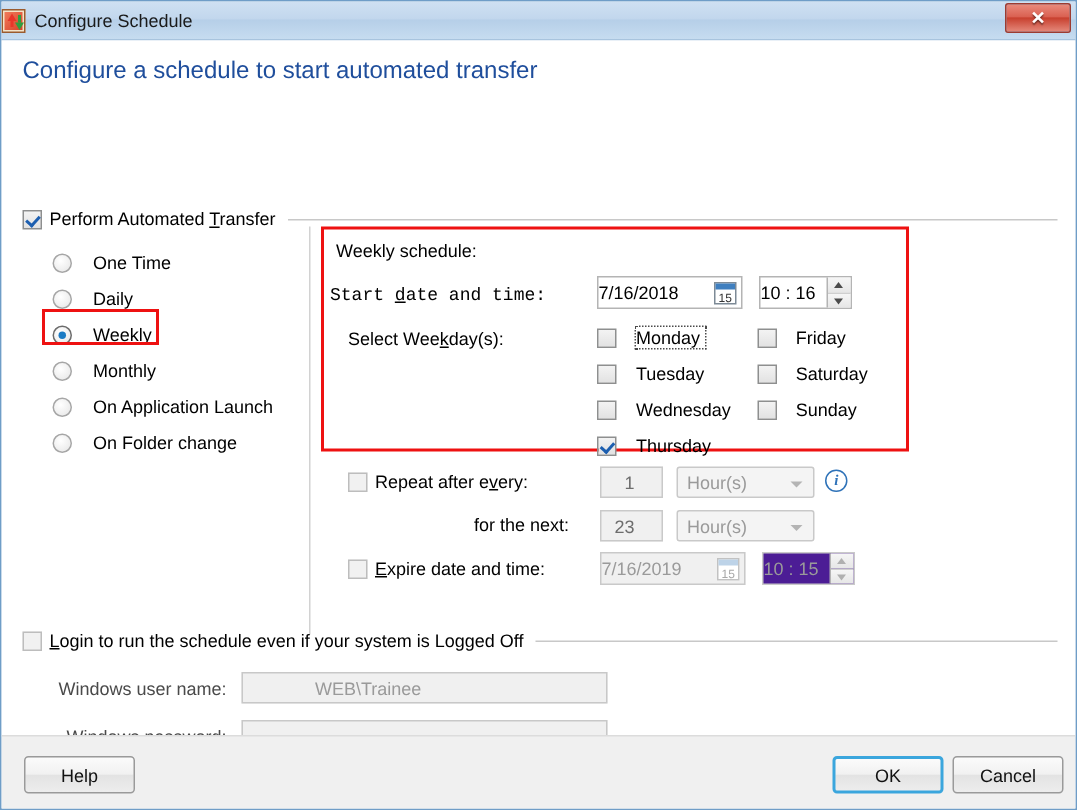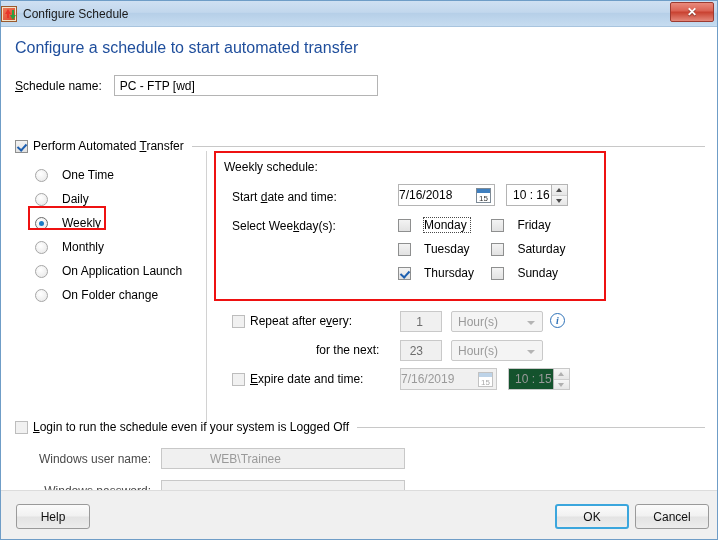--- a/index.html
+++ b/index.html
@@ -245,21 +245,21 @@
   }
   .divider-vert {
     position: absolute;
     left: 205px;
     top: 124px;
     width: 1px;
     height: 272px;
     background: #d2d2d2;
   }
   .wp-title { position: absolute; left: 8px; top: 7px; }
-  .wp-startlabel { position: absolute; left: 16px; top: 37px; }
+  .wp-startlabel { position: absolute; left: 4px; top: 37px; font-family: Liberation Mono, monospace; }
   .wp-daylabel { position: absolute; left: 16px; top: 66px; }
 
   .datebox {
     position: absolute;
     left: 182px;
     top: 31px;
     width: 97px;
     height: 22px;
     border: 1px solid #b4b4b4;
     background: #fff;
@@ -297,23 +297,22 @@
     position: absolute;
     left: 290px;
     top: 31px;
     width: 62px;
     height: 22px;
     border: 1px solid #b4b4b4;
     background: #fff;
     box-sizing: border-box;
     display: flex;
     align-items: center;
-    padding-left: 6px;
-  }
-  .timebox.disabled { background: #14532d; border-color: #c9c9c9; color: #9a9a9a; }
+  }
+  .timebox.disabled { background: #4c1d95; border-color: #c9c9c9; color: #9a9a9a; }
   .spin {
     position: absolute;
     right: 0;
     top: 0;
     bottom: 0;
     width: 15px;
     display: flex;
     flex-direction: column;
     border-left: 1px solid #b4b4b4;
   }
@@ -472,24 +471,20 @@
     <span class="title-text">Configure Schedule</span>
     <div class="close-btn">
       <span class="x">✕</span>
     </div>
   </div>
 
   <div class="content">
 
     <div class="heading">Configure a schedule to start automated transfer</div>
 
-    <div class="row-name">
-      <span class="lbl"><u>S</u>chedule name:</span>
-      <div class="txtbox" id="schedule-name-input">PC - FTP [wd]</div>
-    </div>
 
     <div class="group-head" style="top:112px;">
       <span class="cb checked"></span>
       <span class="lbl">Perform Automated <u>T</u>ransfer</span>
       <span class="group-line"></span>
     </div>
 
     <div class="divider-vert"></div>
 
     <div class="radio-list">
@@ -540,20 +535,24 @@
 
       <div class="days">
         <div class="day-col">
           <div class="opt">
             <span class="cb"></span>
             <span class="focus-ring">Monday</span>
           </div>
           <div class="opt">
             <span class="cb"></span>
             <span>Tuesday</span>
+          </div>
+          <div class="opt">
+            <span class="cb"></span>
+            <span>Wednesday</span>
           </div>
           <div class="opt">
             <span class="cb checked"></span>
             <span>Thursday</span>
           </div>
         </div>
         <div class="day-col col2">
           <div class="opt">
             <span class="cb"></span>
             <span>Friday</span>

